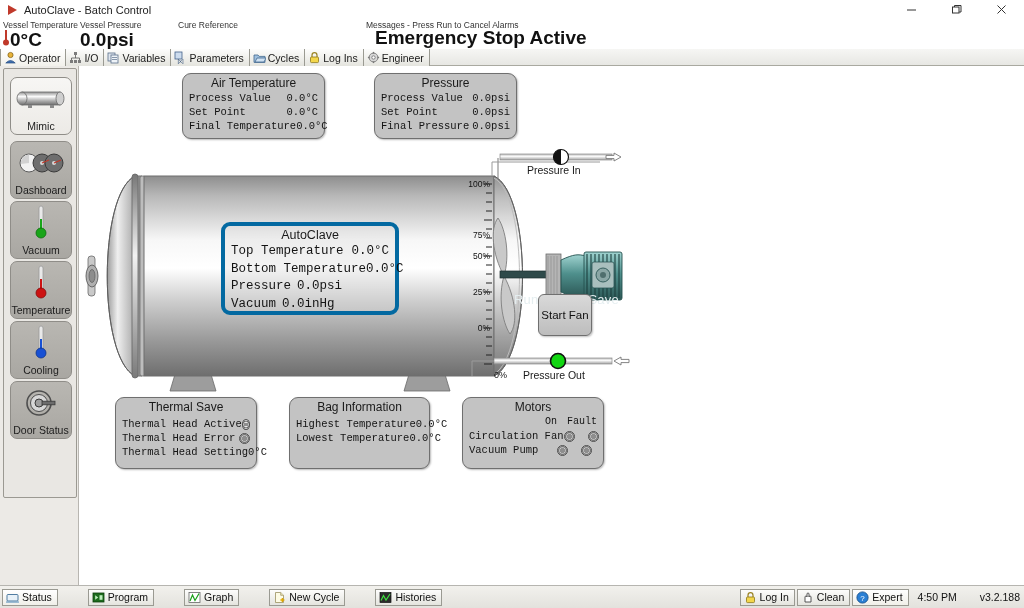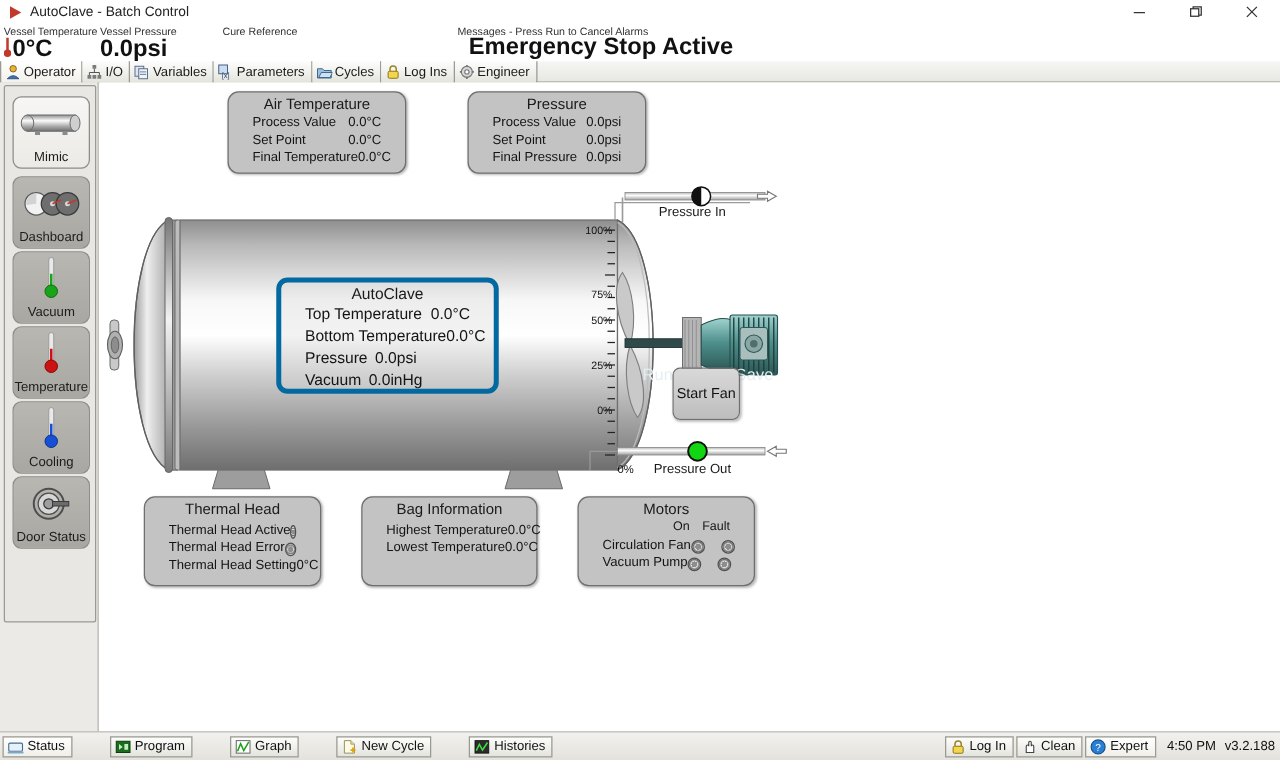--- a/index.html
+++ b/index.html
@@ -107,23 +107,23 @@
     background: #c3c3c3;
     border: 1px solid #6f6f6f;
     border-radius: 9px;
     box-shadow: 1px 1px 2px rgba(0,0,0,.28);
   }
   .gbox .gtitle {
     text-align: center; font-size: 12px; color: #1a1a1a;
     line-height: 15px; padding-top: 2px;
   }
   .grow {
-    display: flex; align-items: flex-end;
+    display: flex; align-items: center;
     font-size: 10.5px; color: #141414; line-height: 14px;
-    padding: 0 19px; white-space: nowrap;
+    padding: 0 6px; white-space: nowrap; font-family: Liberation Mono, monospace;
   }
   .grow .k { }
   .grow .v { }
   .grow.sp { justify-content: space-between; }
 
   
   .gbox.ghost {
     background: rgba(214,214,214,0.30);
     border: 4px solid #0369a1;
     box-shadow: none;
@@ -589,21 +589,21 @@
         <span class="k">Pressure</span>
         <span class="v">0.0psi</span>
       </div>
       <div class="grow" style="gap:6px;">
         <span class="k">Vacuum</span>
         <span class="v">0.0inHg</span>
       </div>
     </div>
 
     <div class="gbox" style="left:35px; top:331px; width:142px; height:72px;">
-      <div class="gtitle">Thermal Head</div>
+      <div class="gtitle">Thermal Save</div>
       <div class="grow sp" style="padding-top:2px;">
         <span class="k">Thermal Head Active</span>
         <span class="led"></span>
       </div>
       <div class="grow sp">
         <span class="k">Thermal Head Error</span>
         <span class="led"></span>
       </div>
       <div class="grow sp">
         <span class="k">Thermal Head Setting</span>
@@ -717,17 +717,17 @@
       <div class="sb-btn active">
         <span class="ti">
           <svg viewBox="0 0 13 13" width="13" height="13">
             <circle cx="6.5" cy="6.5" r="5.6" fill="#2a7fd4" stroke="#17518c" stroke-width=".9"></circle>
             <text x="6.5" y="9.6" font-size="8" fill="#fff" text-anchor="middle" font-family="Liberation Sans, sans-serif">?</text>
           </svg>
         </span>
         <span>Expert</span>
       </div>
       <span class="sb-time">4:50 PM</span>
-      <span class="sb-time" style="margin-left:7px;">v3.2.188</span>
+      <span class="sb-time" style="margin-left:23px;">v3.2.188</span>
     </div>
   </div>
 
 </div>
 
 </body></html>

